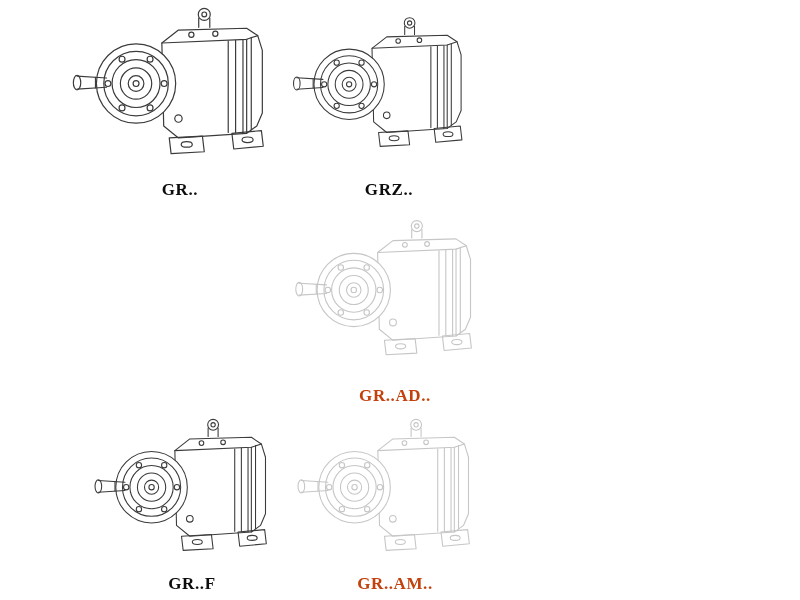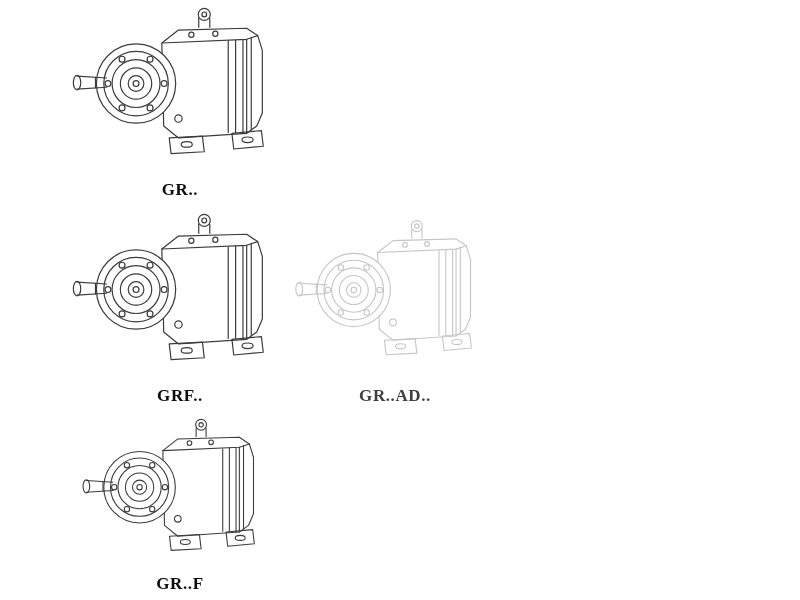--- a/index.html
+++ b/index.html
@@ -4,29 +4,29 @@
 <style>
   html,body{margin:0;padding:0;background:#ffffff;}
   .canvas{position:relative;width:800px;height:600px;background:#ffffff;overflow:hidden;
           font-family:"Liberation Serif", serif;}
   .figure{position:absolute;display:flex;flex-direction:column;align-items:center;}
   .figure svg{display:block;}
   .fig-label{margin-top:2px;font-weight:700;font-size:17px;letter-spacing:.6px;color:#0d0d0d;
              text-align:center;white-space:nowrap;margin-left:16px;}
   .ink{color:#3b3b3b;}
   .ghost{color:#c6c6c6;}
-  .ghost + .fig-label{color:#404040;}
+  .ghost + .fig-label{color:#c2410c;}
   
   #fig-gr   {left:62px;  top:2px;   width:220px;}
   #fig-grz  {left:286px; top:2px;   width:190px;}
   #fig-grxf {left:494px; top:4px;   width:216px;}
   #fig-grf  {left:62px;  top:208px; width:220px;}
   #fig-grad {left:288px; top:208px; width:198px;}
   #fig-grx  {left:492px; top:304px; width:240px;}
-  #fig-grfoot{left:62px; top:414px; width:220px;}
+  #fig-grfoot{left:74px; top:414px; width:220px;}
   #fig-gram {left:288px; top:414px; width:198px;}
   .defs-holder{position:absolute;width:0;height:0;overflow:hidden;}
 </style>
 </head>
 <body>
 
 <svg class="defs-holder" aria-hidden="true">
   <defs>
     <symbol id="gb-side" viewBox="0 0 230 190">
       <g fill="none" stroke="currentColor" stroke-width="1.3" stroke-linejoin="round" stroke-linecap="round">
@@ -133,38 +133,44 @@
 
 <div class="canvas">
 
   <div class="figure" id="fig-gr">
     <svg class="ink" width="212" height="176" viewBox="0 0 230 190" preserveAspectRatio="xMidYMid meet">
         <use href="#gb-side"></use>
       </svg>
     <div class="fig-label">GR..</div>
   </div>
 
+  <div class="figure" id="fig-grz">
+    <svg class="ink" width="188" height="176" viewBox="0 0 230 190" preserveAspectRatio="xMidYMid meet">
+        <use href="#gb-side"></use>
+      </svg>
+    <div class="fig-label">GRZ..</div>
+  </div>
 
 
-  <div class="figure" id="fig-grf">
-    <svg class="ink" width="212" height="176" viewBox="0 0 230 190" preserveAspectRatio="xMidYMid meet">
-        <use href="#gb-side"></use>
-      </svg>
-    <div class="fig-label">GRF..</div>
-  </div>
 
   <div class="figure" id="fig-grad">
     <svg class="ghost" width="196" height="176" viewBox="0 0 230 190" preserveAspectRatio="xMidYMid meet">
         <use href="#gb-side"></use>
       </svg>
     <div class="fig-label">GR..AD..</div>
   </div>
 
 
   <div class="figure" id="fig-grfoot">
     <svg class="ink" width="212" height="158" viewBox="0 0 230 190" preserveAspectRatio="xMidYMid meet">
         <use href="#gb-side"></use>
       </svg>
     <div class="fig-label">GR..F</div>
   </div>
 
+  <div class="figure" id="fig-gram">
+    <svg class="ghost" width="196" height="158" viewBox="0 0 230 190" preserveAspectRatio="xMidYMid meet">
+        <use href="#gb-side"></use>
+      </svg>
+    <div class="fig-label">GR..AM..</div>
+  </div>
 
 </div>
 
 </body></html>

